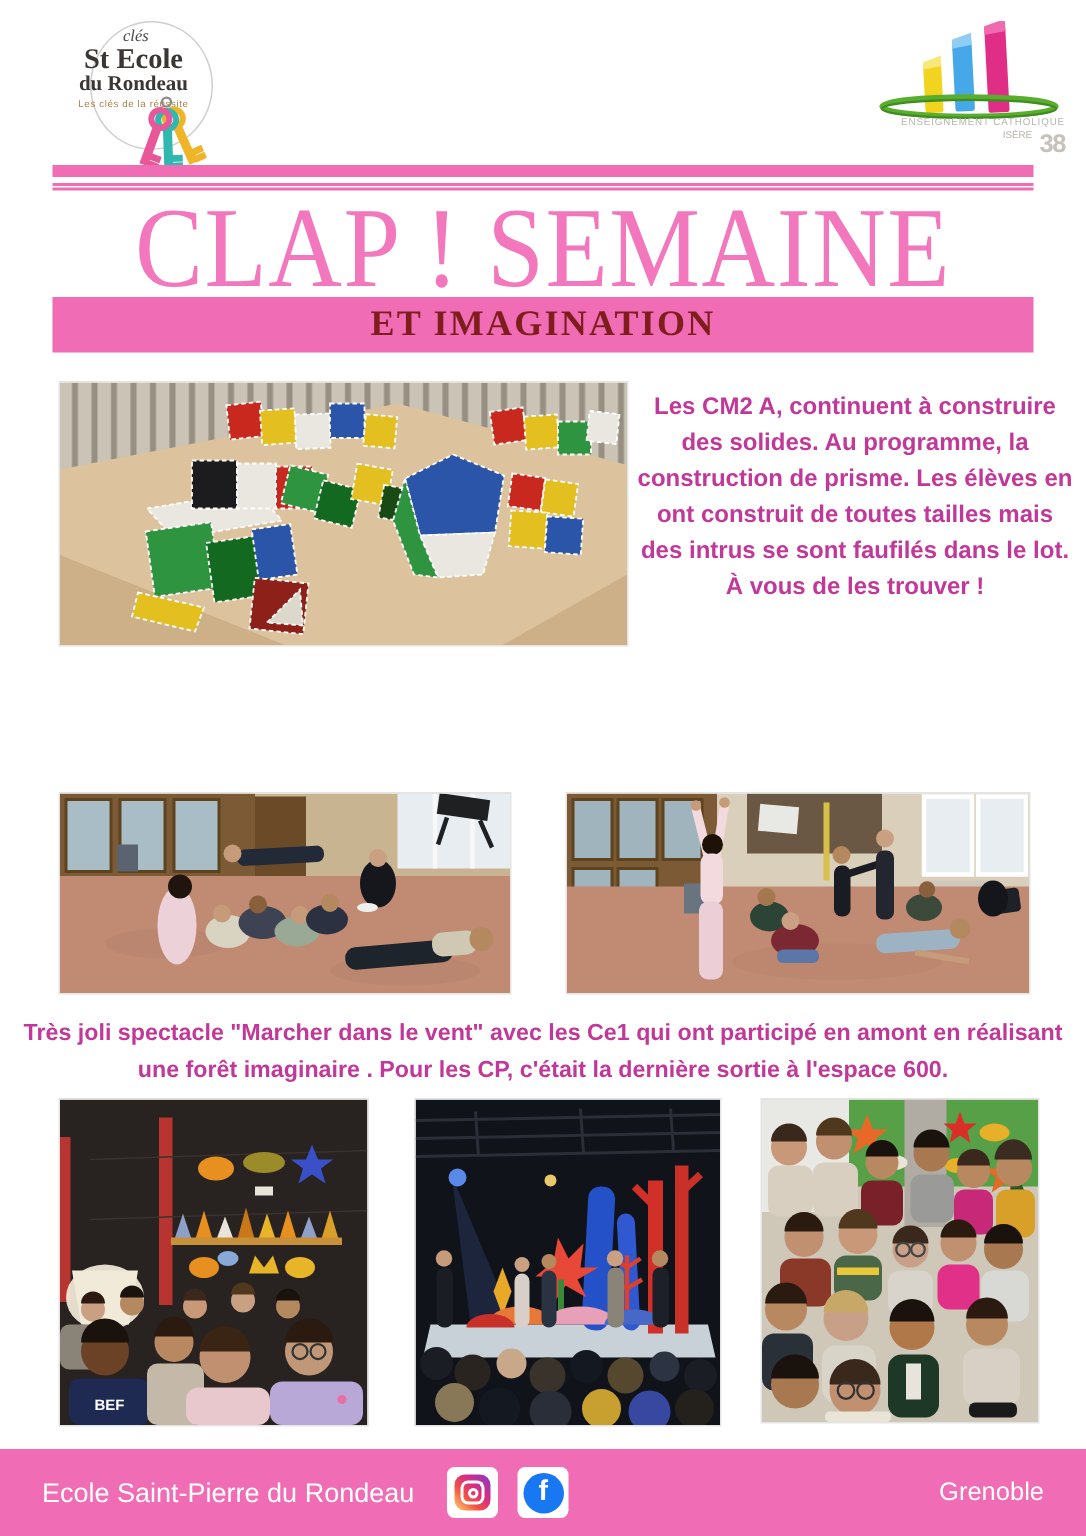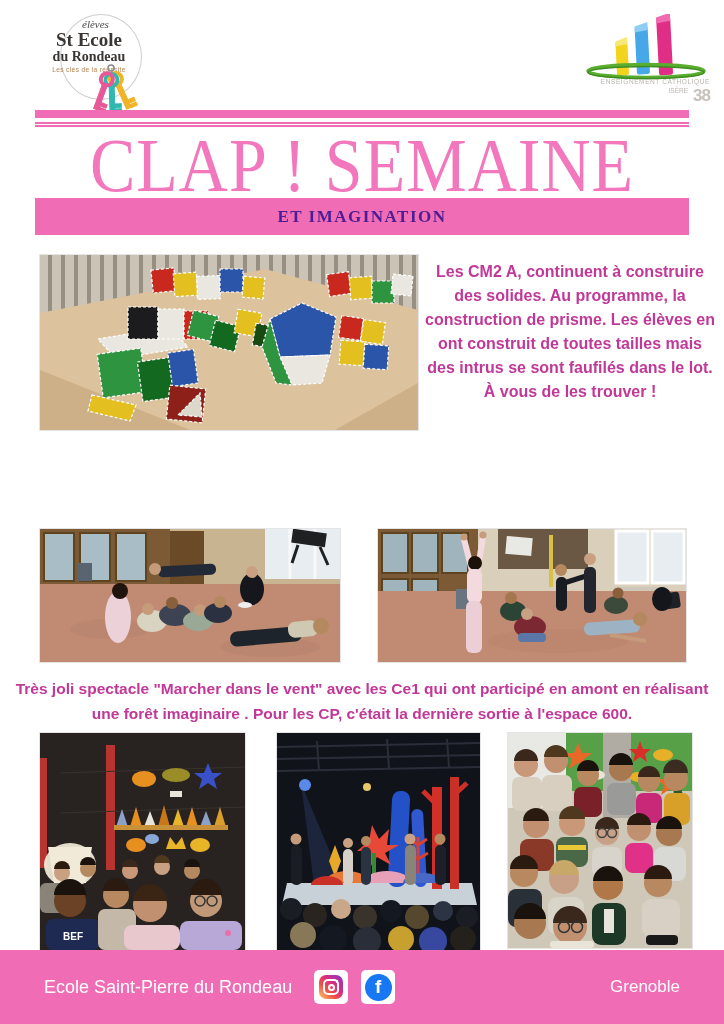--- a/index.html
+++ b/index.html
@@ -34,41 +34,41 @@
   .org-logo .org-line2 { position:absolute; right:28px; top:75px; color:#b9b5ae; font-size:6.5px; }
   
   .rule-thick { position:absolute; left:35px; right:35px; top:110px; height:8px; background:#f06cb4; }
   .rule-double { position:absolute; left:35px; right:35px; top:122px; height:5px;
     border-top:2px solid #f06cb4; border-bottom:2px solid #f06cb4; }
   .main-title { position:absolute; left:0; right:0; top:128px; height:66px;
     text-align:center; font-family:"Liberation Serif",serif; font-weight:normal;
     font-size:68px; line-height:66px; color:#f277bd; letter-spacing:1px;
     transform:scaleY(1.12); transform-origin:50% 0; white-space:nowrap; }
   .sub-banner { position:absolute; left:35px; right:35px; top:198px; height:37px;
-    background:#f06cb4; color:#4c1d95; display:flex; align-items:center; justify-content:center;
-    font-family:"Liberation Serif",serif; font-weight:bold; font-size:17px; letter-spacing:1.5px; }
+    background:#f06cb4; color:#7f1d1d; display:flex; align-items:center; justify-content:center;
+    font-family:"Liberation Serif",serif; font-weight:bold; font-size:24px; letter-spacing:1.5px; }
   
   .article { color:#c13898; font-weight:bold; text-align:center; white-space:pre-line; }
   .art-solides { position:absolute; left:424px; width:292px; top:260px;
     font-size:16px; line-height:24px; }
   .art-college { position:absolute; left:30px; right:30px; top:447px;
     font-size:15.5px; line-height:25px; }
   .art-spectacle { position:absolute; left:14px; right:14px; top:676px;
     font-size:15.5px; line-height:25px; }
   
   .photo { position:absolute; display:block; background:#ddd; outline:1px solid #e4e4e4; }
   .ph-solids   { left:40px;  top:255px; width:378px; height:175px; }
   .ph-impro1   { left:40px;  top:529px; width:300px; height:133px; }
   .ph-impro2   { left:378px; top:529px; width:308px; height:133px; }
   .ph-foret    { left:40px;  top:733px; width:205px; height:217px; }
   .ph-stage    { left:277px; top:733px; width:203px; height:217px; }
   .ph-groupe   { left:508px; top:733px; width:184px; height:215px; }
   
-  .footer { position:absolute; left:0; right:0; bottom:0; height:74px; background:#f06cb4;
-    display:flex; align-items:center; padding:0 44px; color:#ffffff; }
+  .footer { position:absolute; left:0; right:0; bottom:0; height:58px; background:#f06cb4;
+    display:flex; align-items:center; padding:0 28px; color:#ffffff; }
   .footer .school { font-size:18px; }
   .footer .socials { display:flex; gap:13px; margin-left:22px; }
   .tile { width:34px; height:34px; background:#ffffff; border-radius:5px;
     display:flex; align-items:center; justify-content:center; cursor:pointer; }
   .ig-inner { width:24px; height:24px; border-radius:7px; position:relative;
     background:linear-gradient(45deg,#fed373 0%,#f15245 35%,#d92e7f 60%,#9b36b7 90%); }
   .ig-inner .cam { position:absolute; left:4px; top:4px; width:16px; height:16px;
     border:2px solid #fff; border-radius:5px; }
   .ig-inner .lens { position:absolute; left:8.5px; top:8.5px; width:7px; height:7px;
     border:2px solid #fff; border-radius:50%; }
@@ -79,21 +79,21 @@
     font-family:"Liberation Sans",sans-serif; }
   .footer .city { margin-left:auto; font-size:17px; }
 </style>
 </head>
 <body>
 
 <div class="page">
 
   <div class="school-logo">
     <div class="ring"></div>
-    <div class="script">élèves</div>
+    <div class="script">clés</div>
     <div class="name1">St Ecole</div>
     <div class="name2">du Rondeau</div>
     <div class="tagline">Les clés de la réussite</div>
     <svg class="keys" width="70" height="56" viewBox="0 0 70 56">
       <circle cx="35" cy="4" r="3" fill="none" stroke="#8a8a8a" stroke-width="1.5"></circle>
       <g transform="rotate(-24 35 4)" stroke="#f0b428" fill="#f0b428">
         <circle cx="35" cy="16" r="6" fill="none" stroke-width="4"></circle>
         <rect x="32.5" y="22" width="5" height="26"></rect>
         <rect x="37" y="40" width="7" height="3.5"></rect>
           <rect x="37" y="45" width="7" height="3.5"></rect>

